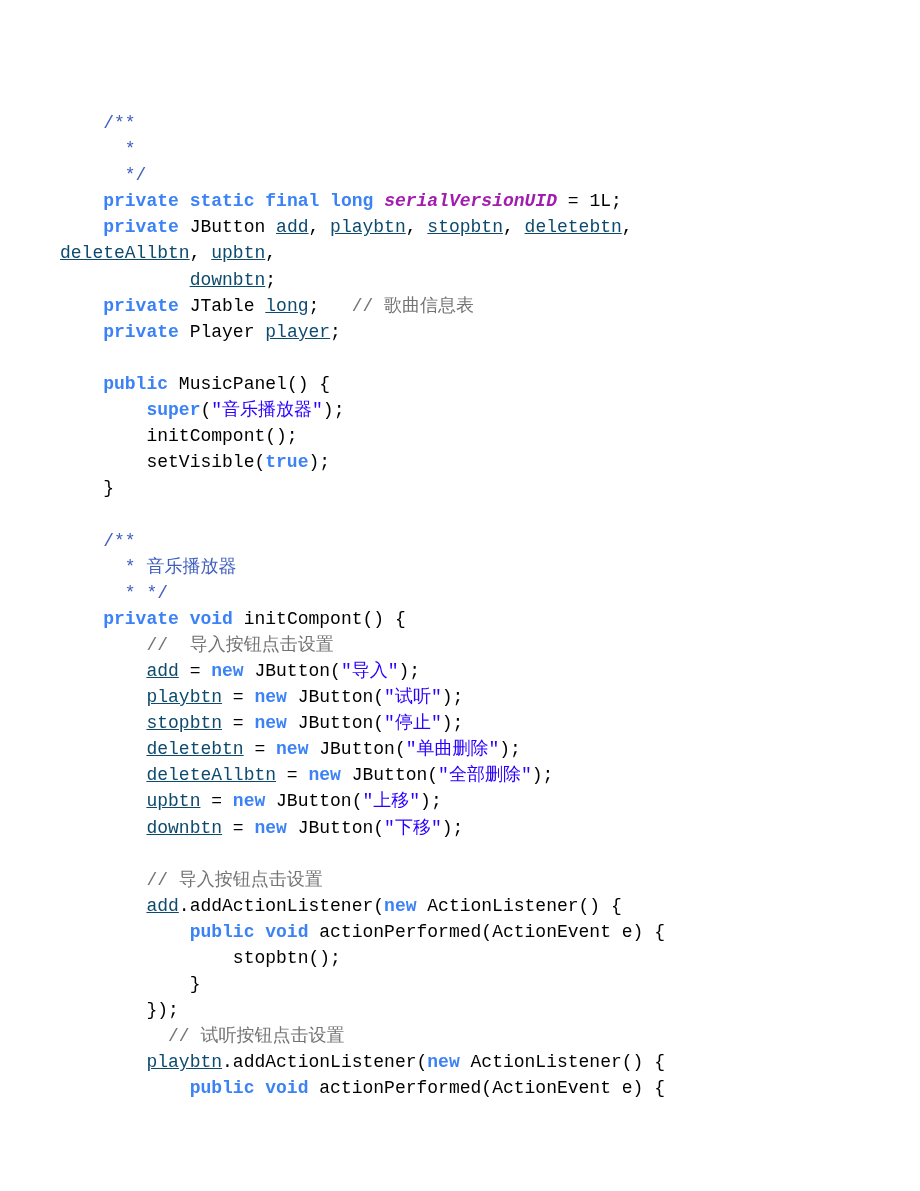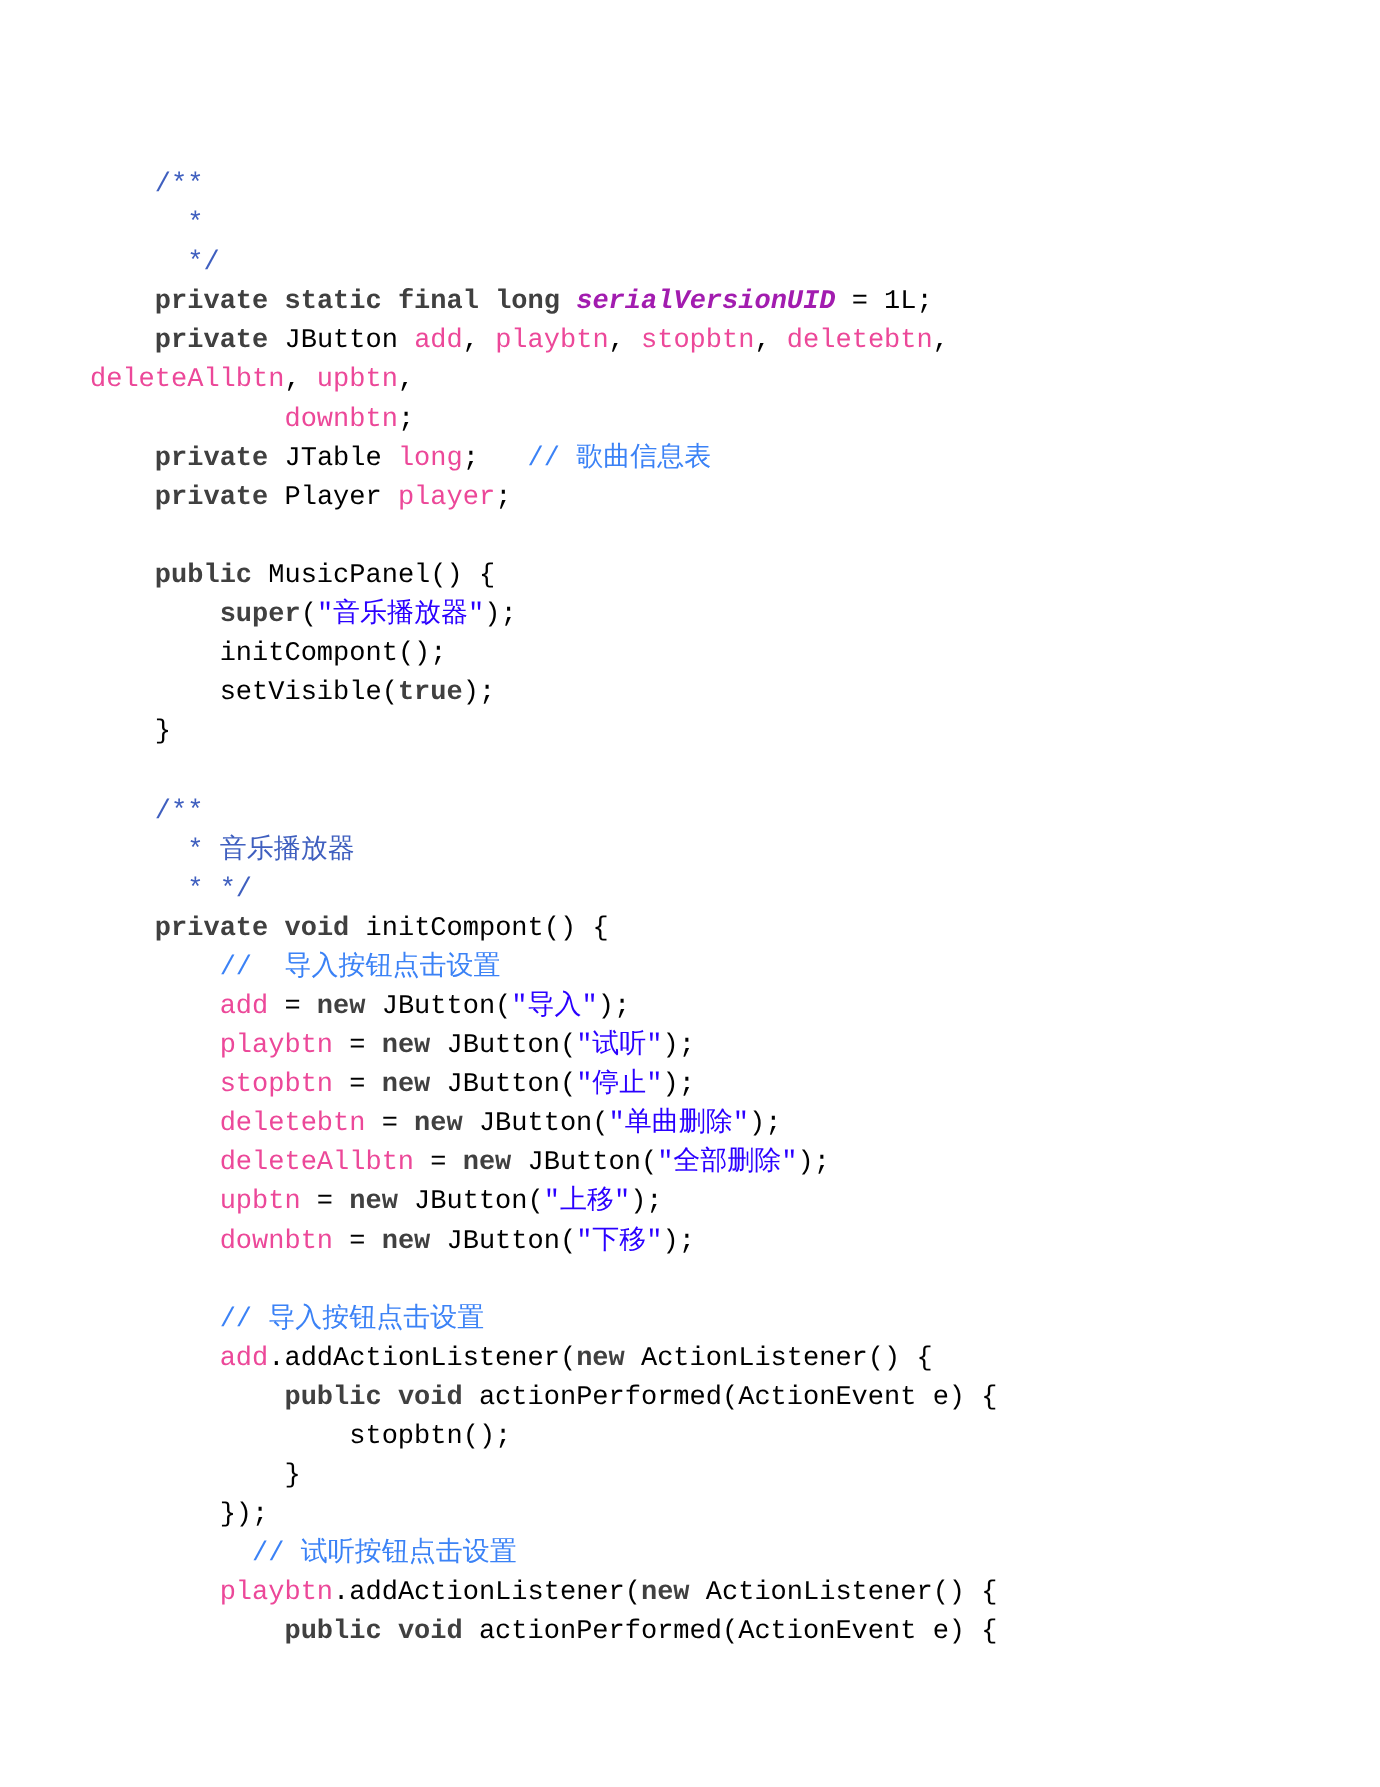--- a/index.html
+++ b/index.html
@@ -9,24 +9,24 @@
     font-family: Consolas, "Courier New", monospace;
     font-size: 18px;
     line-height: 1.45;
     color: #000000;
   }
   .code-container {
     padding: 110px 60px 60px 60px;
     white-space: pre;
   }
   .jdoc { color: #3f5fbf; }
-  .kw { color: #404040; font-weight: bold; }
-  .fld { color: #ec4899; }
+  .kw { color: #3b82f6; font-weight: bold; }
+  .fld { color: #0c4a6e; text-decoration: underline; }
   .sfld { color: #a21caf; font-weight: bold; font-style: italic; }
-  .cmt { color: #3b82f6; }
+  .cmt { color: #737373; }
   .str { color: #2a00ff; }
 </style>
 </head>
 <body>
 
 <div class="code-container"><span>    </span><span class="jdoc">/**</span>
 <span>     </span><span class="jdoc"> *</span>
 <span>     </span><span class="jdoc"> */</span>
 <span>    </span><span class="kw">private</span><span> </span><span class="kw">static</span><span> </span><span class="kw">final</span><span> </span><span class="kw">long</span><span> </span><span class="sfld">serialVersionUID</span><span> = </span><span>1L</span><span>;</span>
 <span>    </span><span class="kw">private</span><span> </span><span>JButton</span><span> </span><span class="fld">add</span><span>, </span><span class="fld">playbtn</span><span>, </span><span class="fld">stopbtn</span><span>, </span><span class="fld">deletebtn</span><span>, </span>

